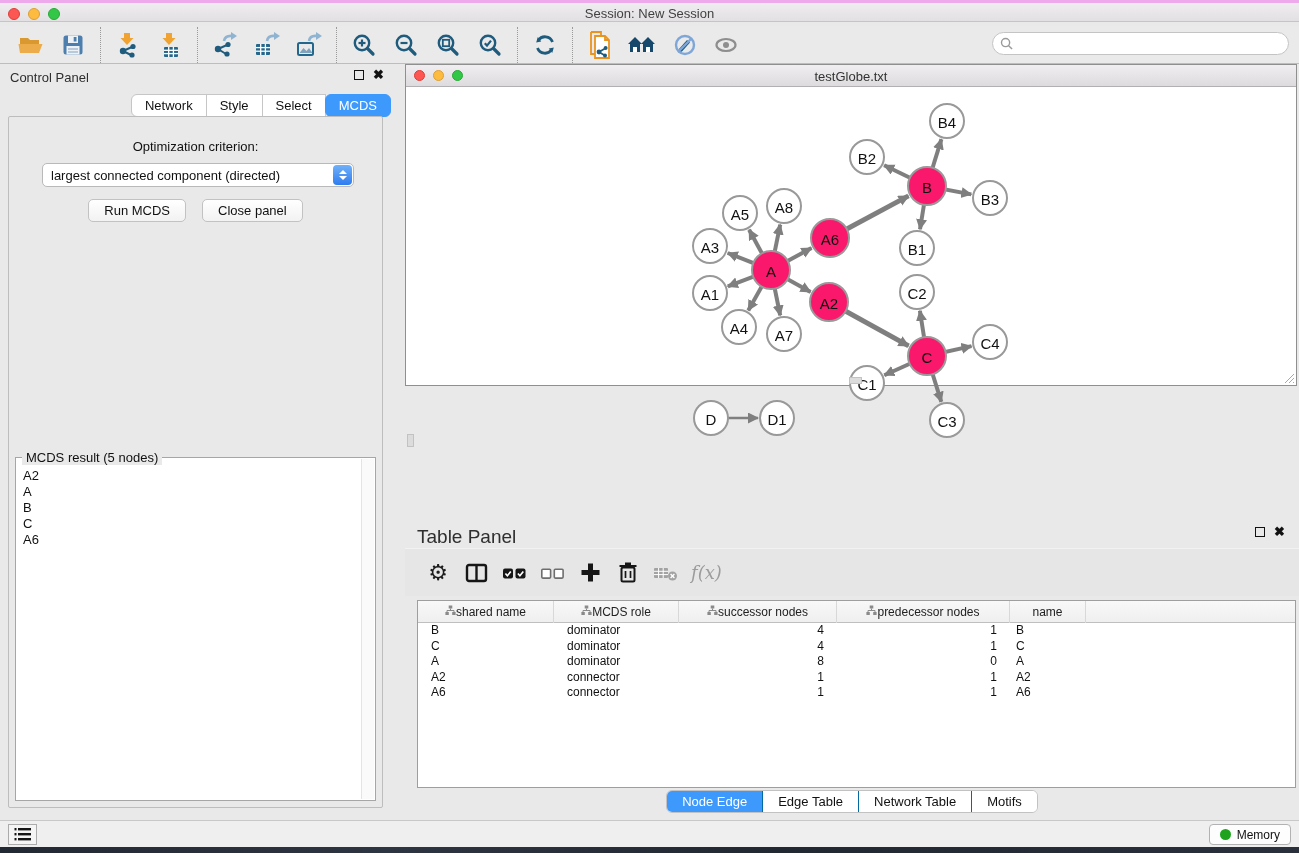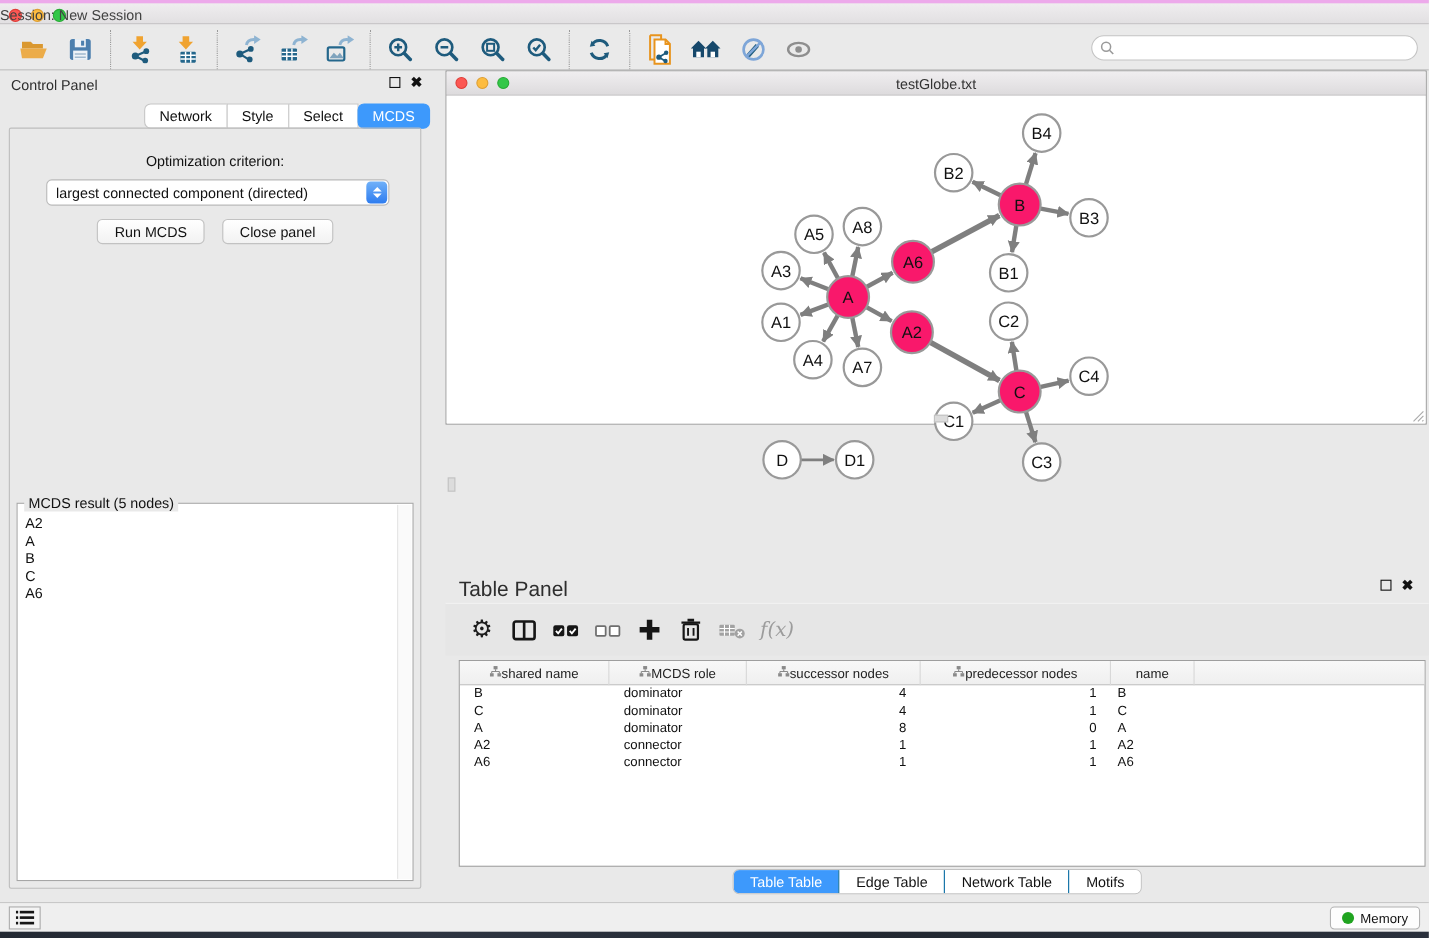--- a/index.html
+++ b/index.html
@@ -9,21 +9,21 @@
 
   
   .titlebar { position:absolute; left:0; top:0; width:1299px; height:22px;
     background:linear-gradient(#EFEDEF,#E2E0E2); border-top:3px solid #EDA9EB;
     border-bottom:1px solid #C6C4C6; }
   .lights { position:absolute; left:8px; top:5px; display:flex; gap:8px; }
   .light { width:12px; height:12px; border-radius:50%; }
   .light.red { background:#FC5753; border:1px solid #DF3D38; }
   .light.yellow { background:#FDBC40; border:1px solid #DE9F34; }
   .light.green { background:#33C748; border:1px solid #27AA35; }
-  .win-title { position:absolute; left:0; right:0; top:3px; text-align:left; font-size:13px; color:#424242; }
+  .win-title { position:absolute; left:0; right:0; top:3px; text-align:center; font-size:13px; color:#424242; }
 
   
   .toolbar { position:absolute; left:0; top:26px; width:1299px; height:38px; background:#EAEAEA;
     border-bottom:1px solid #BDBDBD; display:flex; align-items:center; padding-left:4px; }
   .tb-group { display:flex; align-items:center; height:36px; padding:0 6px; }
   .tb-group + .tb-group { border-left:1px dotted #9A9A9A; }
   .tb-btn { width:42px; height:34px; border:none; background:transparent; display:flex; align-items:center; justify-content:center; cursor:default; }
   .tb-btn svg { display:block; }
   .search-wrap { position:absolute; right:10px; top:6px; width:297px; height:23px; background:#fff;
     border:1px solid #C4C4C4; border-radius:12px; display:flex; align-items:center; padding-left:7px; }
@@ -601,21 +601,21 @@
             <div class="dt-cell left" style="width: 136px;">A6</div>
             <div class="dt-cell left" style="width: 125px;">connector</div>
             <div class="dt-cell right" style="width: 158px;">1</div>
             <div class="dt-cell right" style="width: 173px;">1</div>
             <div class="dt-cell left name" style="width: 76px;">A6</div>
           </div>
         </div>
     </div>
     <div class="tp-tabs">
       <div class="tp-tabbar" id="tp-tabbar">
-          <div class="tp-tab active">Table Table</div>
+          <div class="tp-tab active">Node Edge</div>
           <div class="tp-tab">Edge Table</div>
           <div class="tp-tab">Network Table</div>
           <div class="tp-tab">Motifs</div>
         </div>
     </div>
   </div>
 
   <div class="status-bar">
     <button class="list-btn">
       <svg width="18" height="15" viewBox="0 0 18 15">

